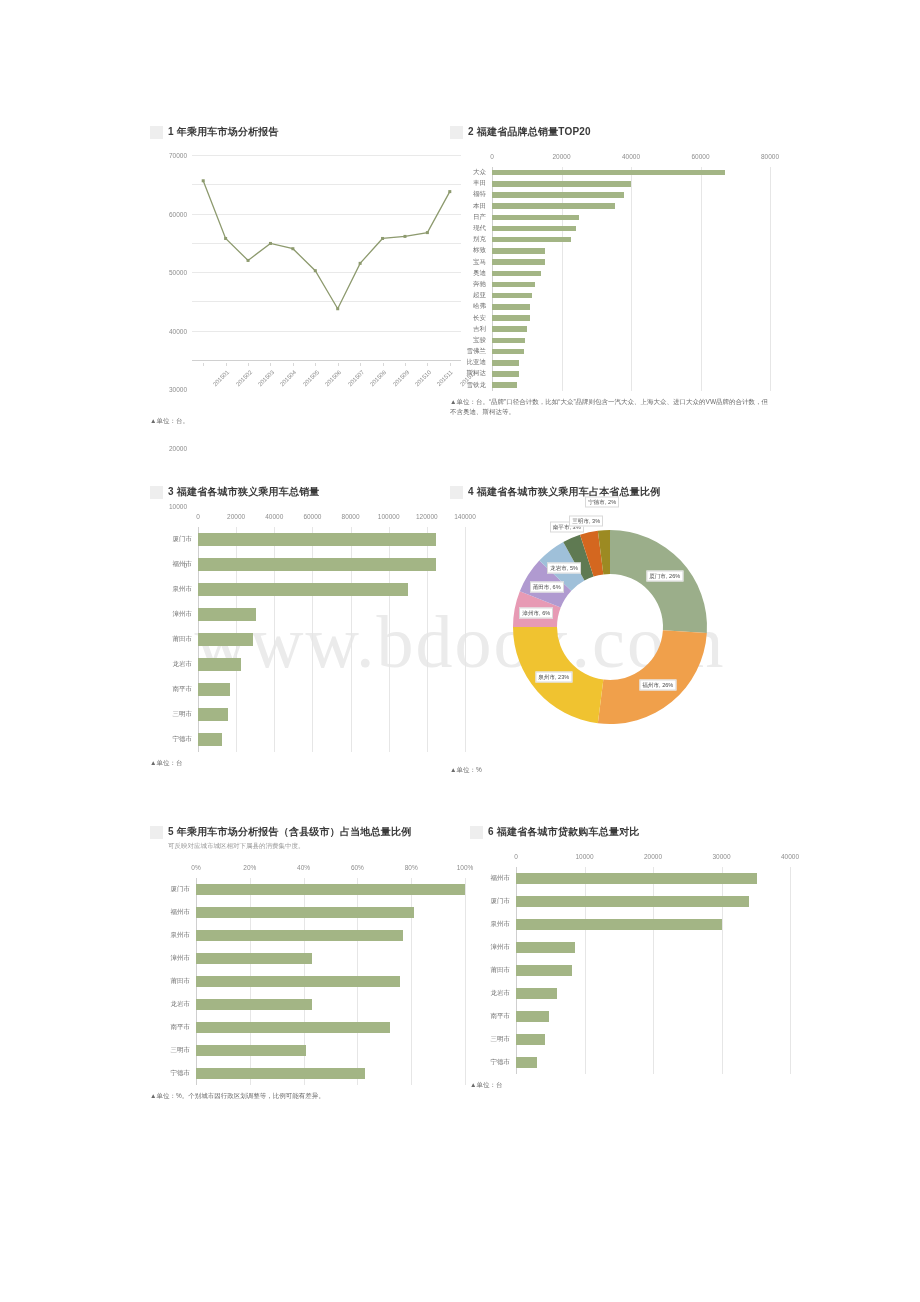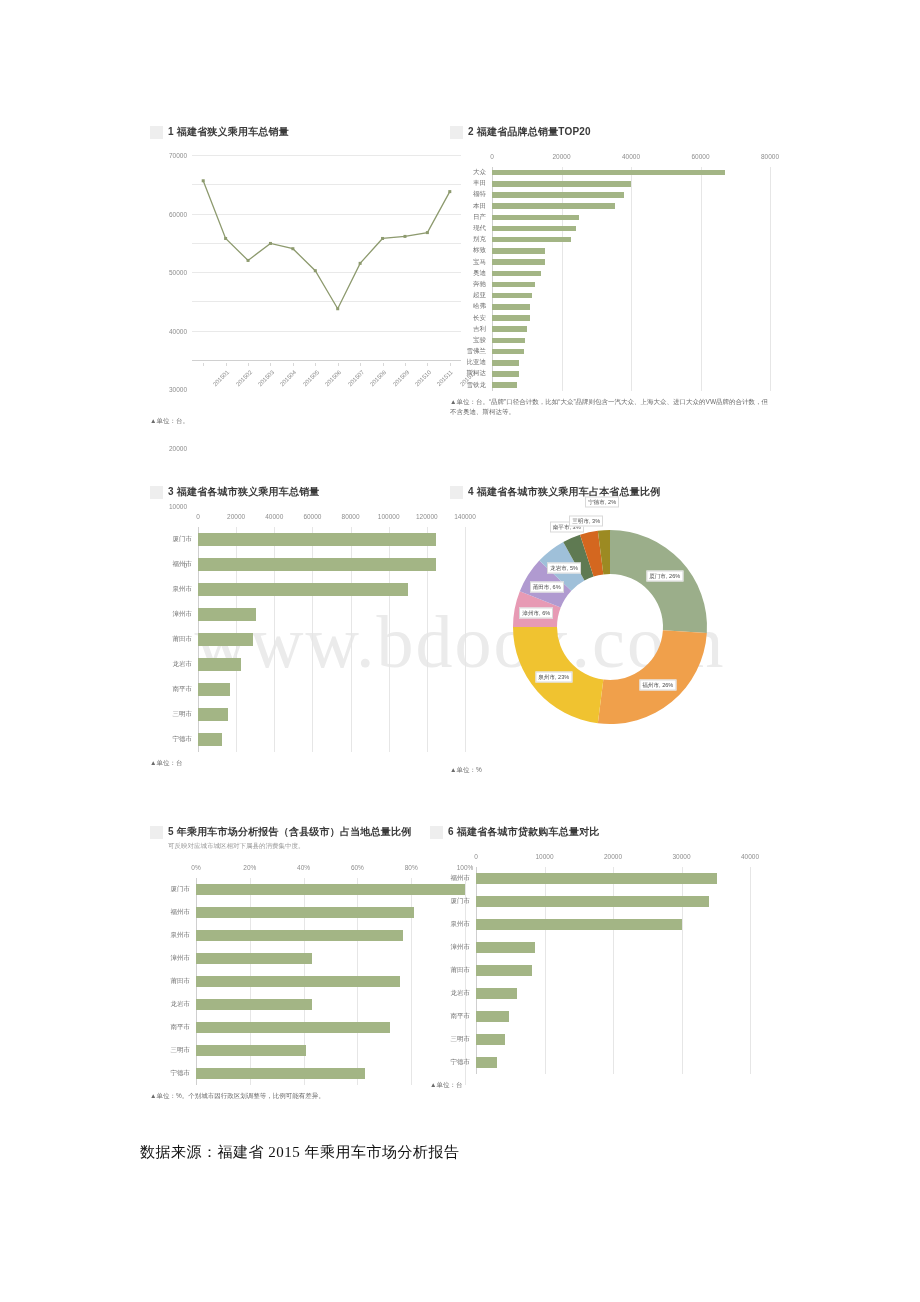--- a/index.html
+++ b/index.html
@@ -24,21 +24,21 @@
     pointer-events: none;
     user-select: none;
   }
 
   .panel { position:absolute; }
   .p1 { left:150px; top:125px;  width:315px; height:330px; }
   .p2 { left:450px; top:125px;  width:320px; height:330px; }
   .p3 { left:150px; top:485px;  width:315px; height:320px; }
   .p4 { left:450px; top:485px;  width:320px; height:320px; }
   .p5 { left:150px; top:825px;  width:315px; height:300px; }
-  .p6 { left:430px; top:825px;  width:320px; height:300px; }
+  .p6 { left:470px; top:825px;  width:320px; height:300px; }
 
   .panel-head { display:flex; align-items:flex-start; gap:5px; }
   .badge {
     width: 13px; height: 13px; background:#eeeeee; flex:0 0 13px;
     margin-top: 1px;
   }
   .ptitle {
     font-size: 10px; font-weight: bold; color:#3a3a3a;
     line-height: 14px; letter-spacing: .2px;
     white-space: nowrap;
@@ -109,21 +109,21 @@
 </head>
 <body>
 
 <div class="page">
 
   <div class="watermark">www.bdoox.com</div>
 
   <div class="panel p1">
     <div class="panel-head">
       <span class="badge"></span>
-      <span class="ptitle"><span>1</span>&nbsp;<span>福建省狭义乘用车总销量</span></span>
+      <span class="ptitle"><span>1</span>&nbsp;<span>年乘用车市场分析报告</span></span>
     </div>
     <div class="linewrap">
       <div class="line-plot" id="lc1-plot">
           <div class="gridline" style="top: 0px;">
             <div class="ytick" style="top: 0px;">70000</div>
           </div>
           <div class="gridline" style="top: 29.2857px;">
             <div class="ytick" style="top: 29.2857px;">60000</div>
           </div>
           <div class="gridline" style="top: 58.5714px;">
@@ -602,15 +602,14 @@
             <div class="hbar-name" style="width: 46px; flex: 0 0 46px;">宁德市</div>
             <div class="hbar-track" style="height: 11px;">
               <div class="hbar-fill" style="width: 7.75%; background: rgb(163, 181, 133);"></div>
             </div>
           </div>
         </div>
     </div>
     <div class="pfoot">▲单位：台</div>
   </div>
 
-  <div class="source">数据来源：福建省 2015 年乘用车市场分析报告</div>
 
 </div>
 
 </body></html>

